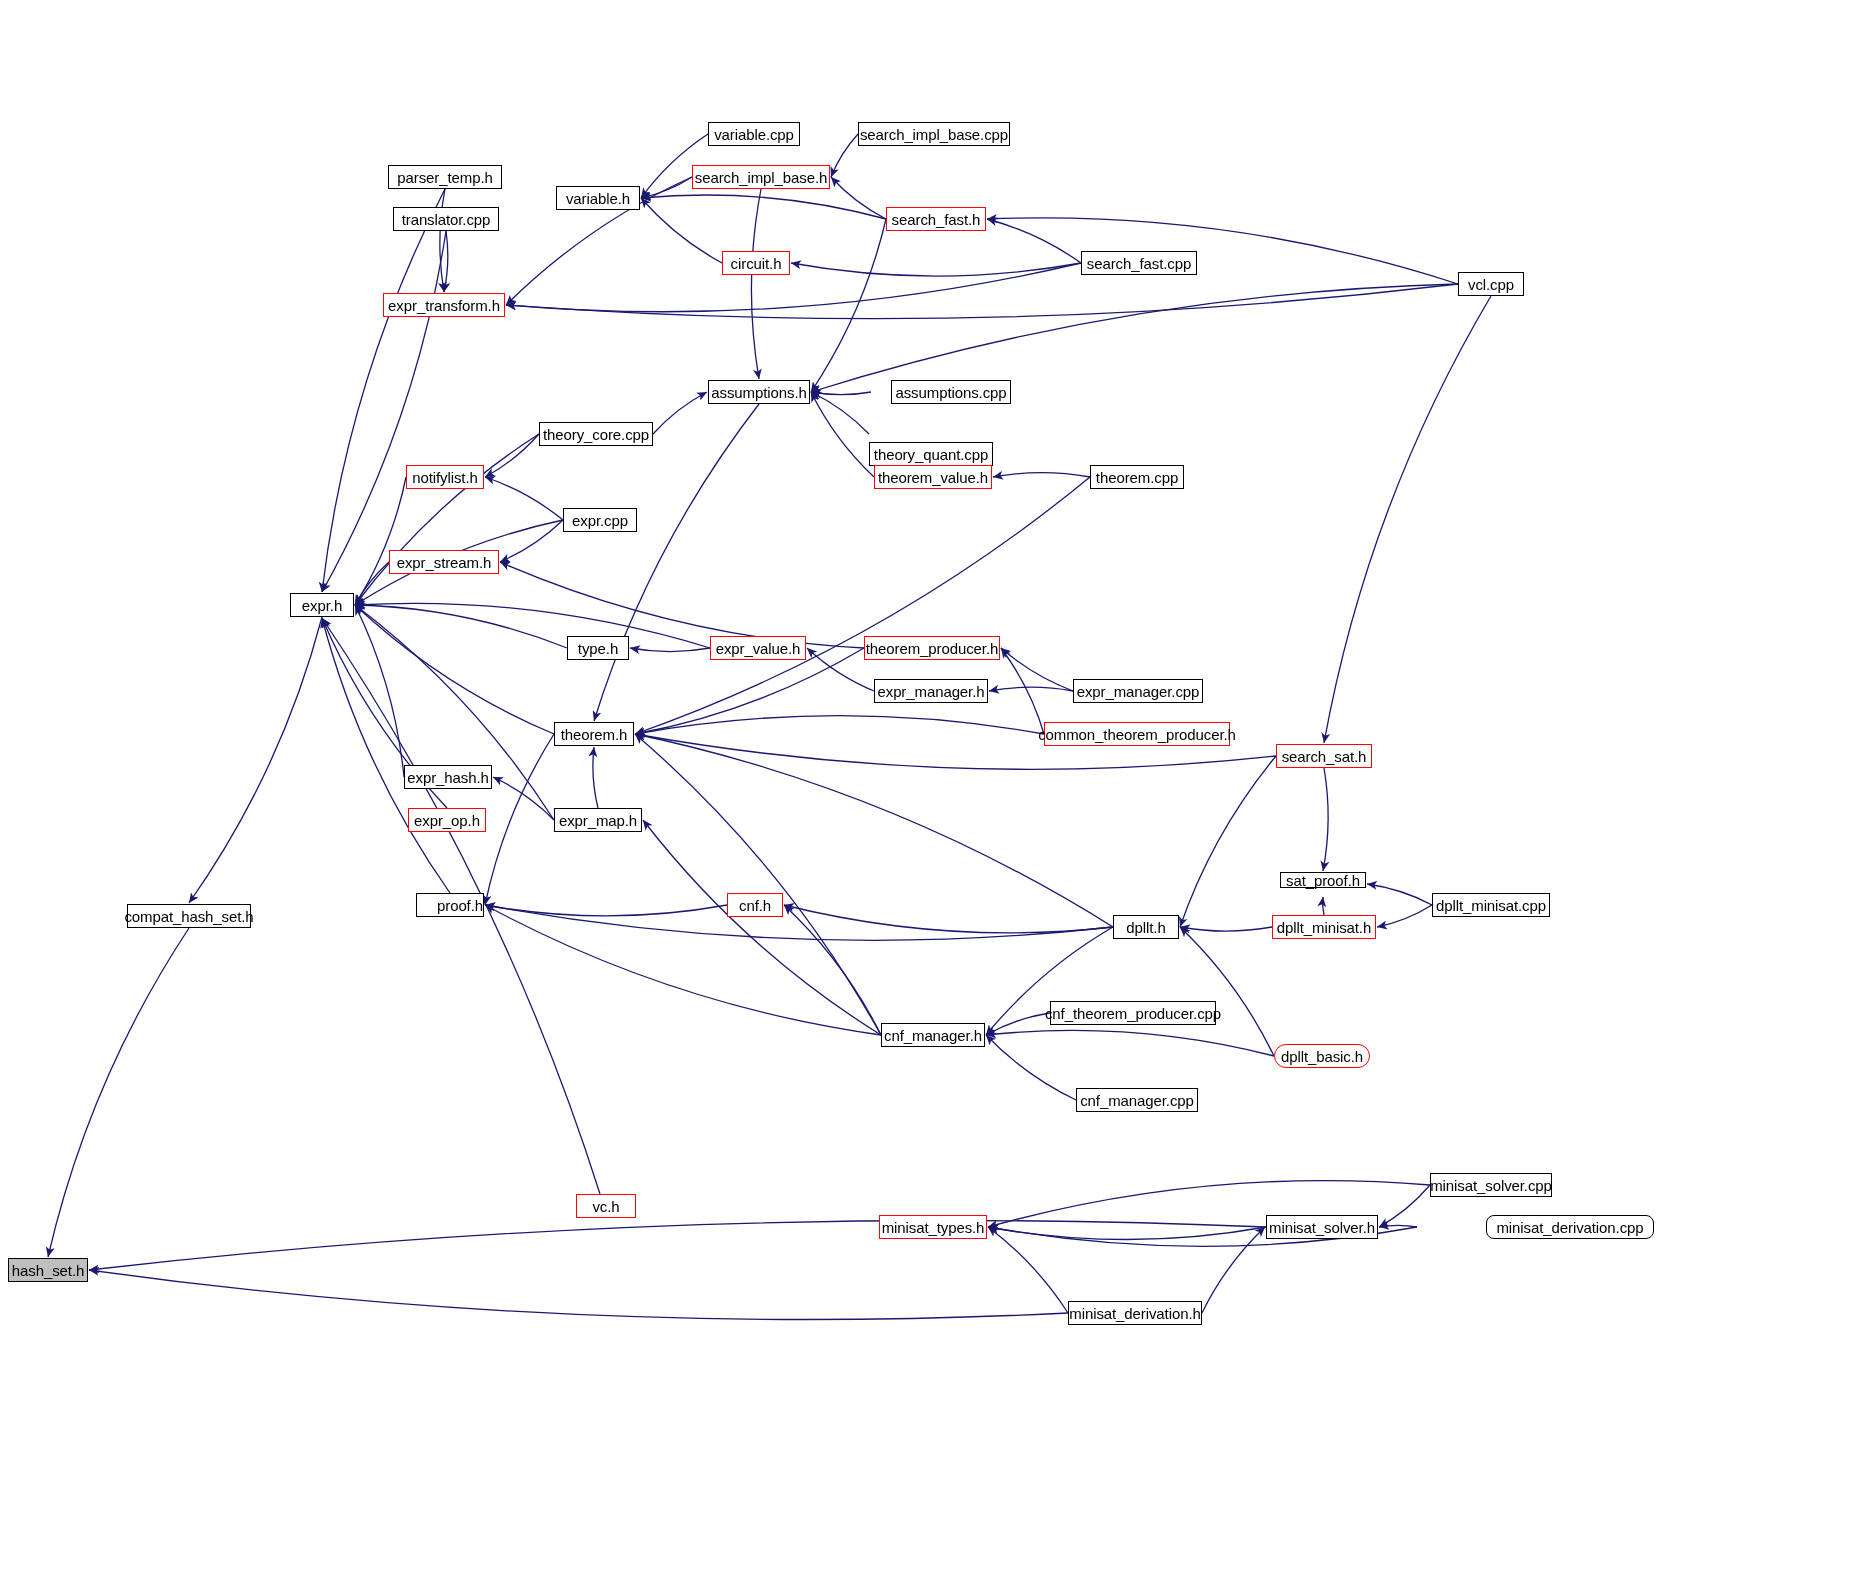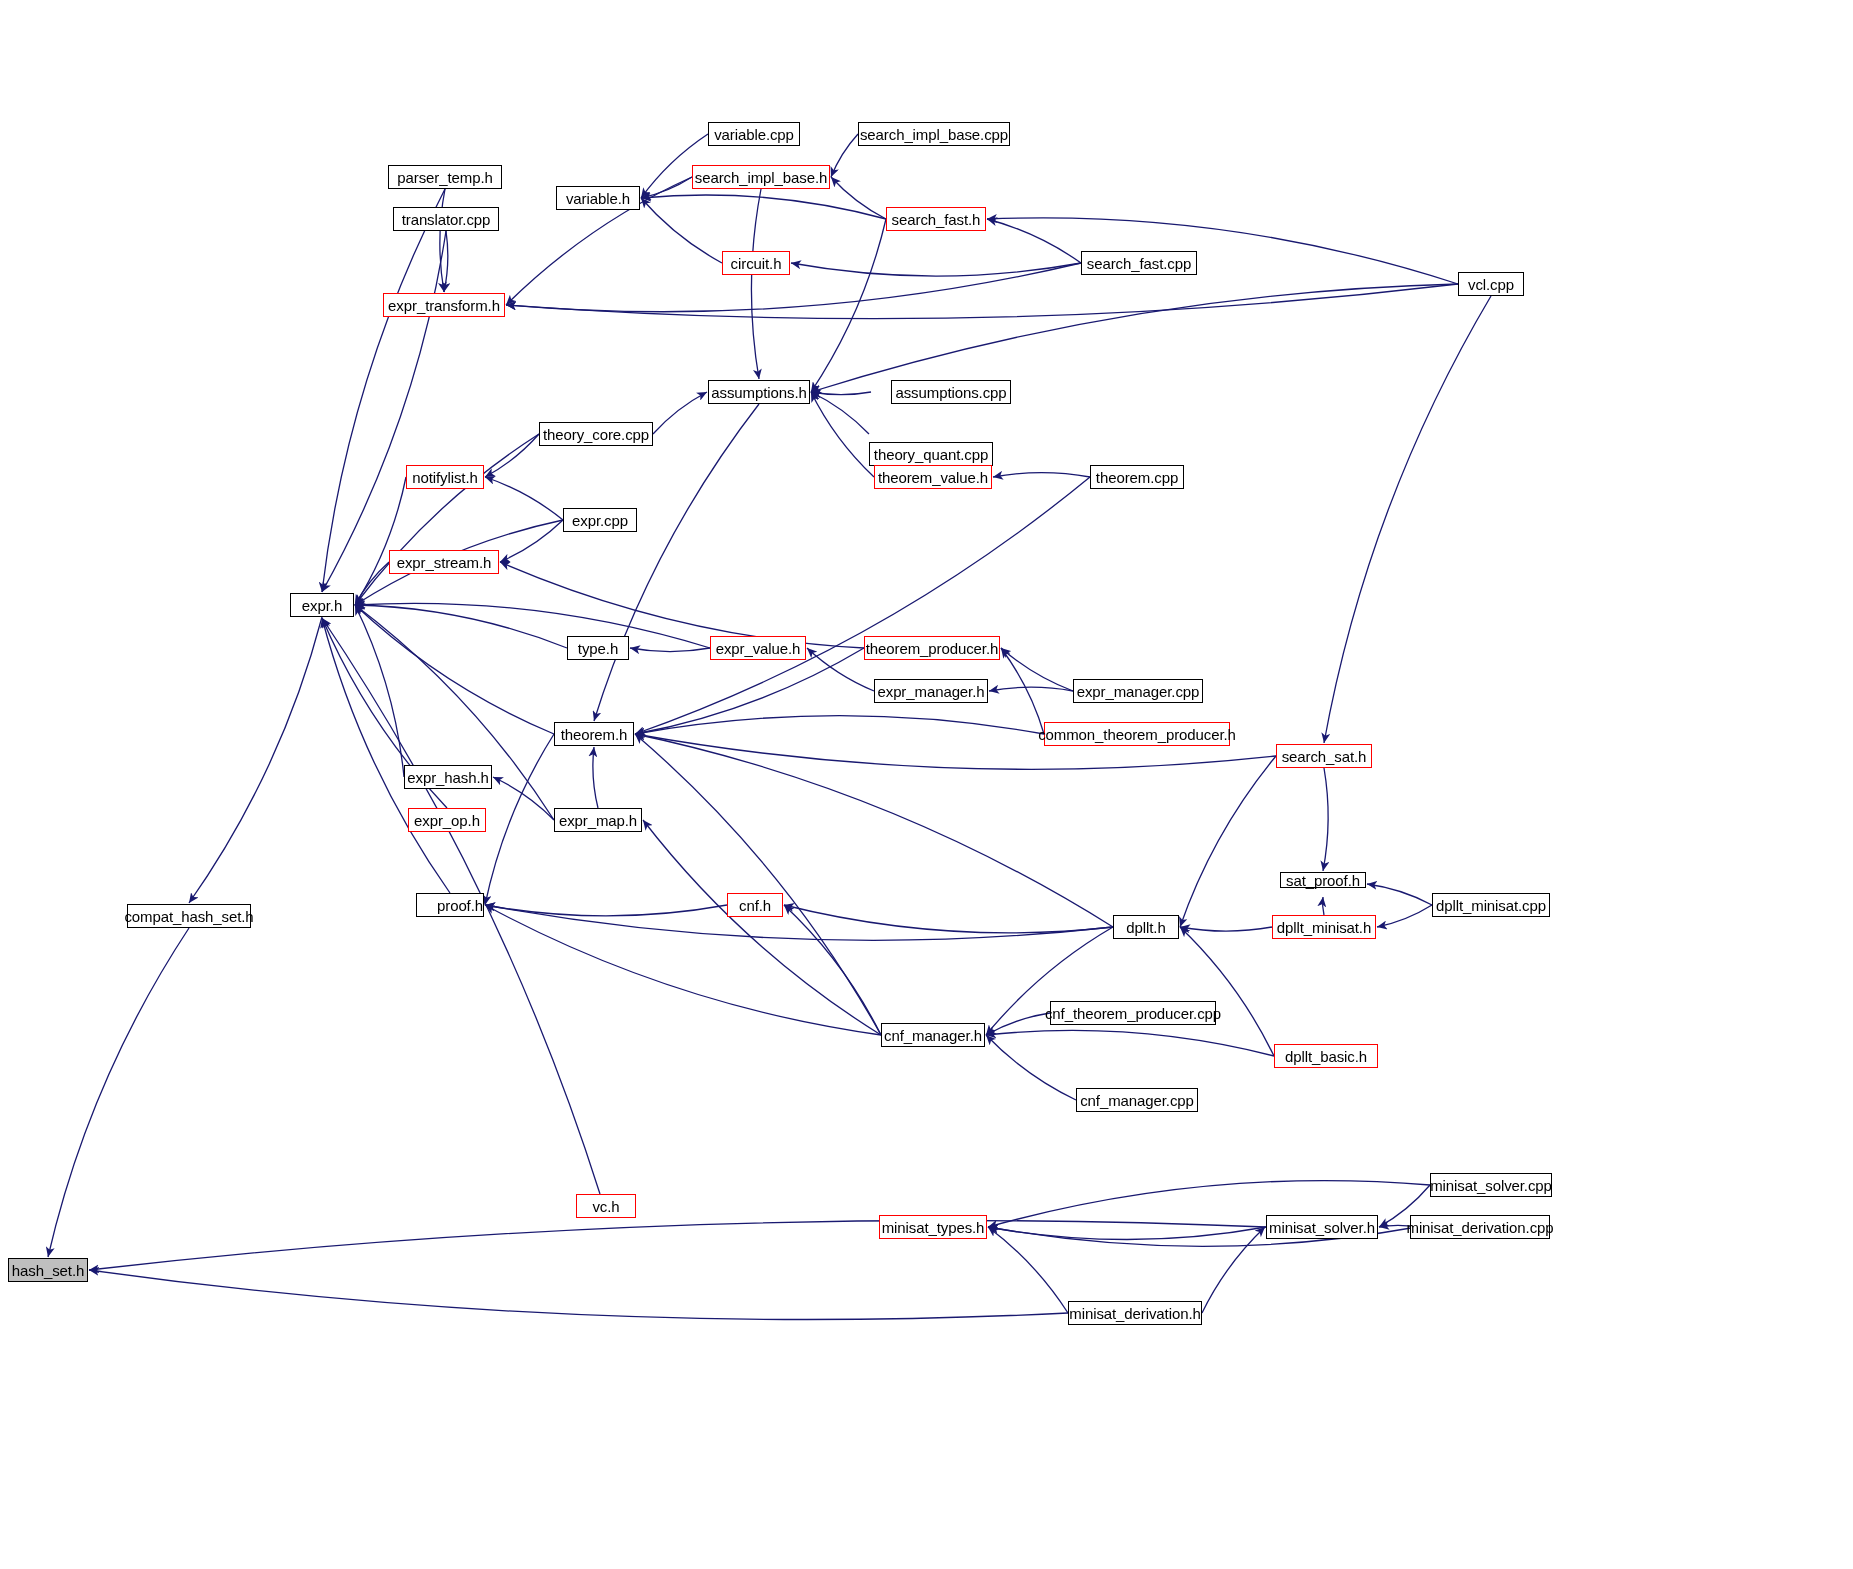--- a/index.html
+++ b/index.html
@@ -261,39 +261,39 @@
       </div>
       <div class="node" style="left: 1432px; top: 893px; width: 118px; height: 24px;">
         <span>dpllt_minisat.cpp</span>
       </div>
       <div class="node" style="left: 1050px; top: 1001px; width: 166px; height: 24px;">
         <span>cnf_theorem_producer.cpp</span>
       </div>
       <div class="node" style="left: 881px; top: 1023px; width: 104px; height: 24px;">
         <span>cnf_manager.h</span>
       </div>
-      <div class="node red" style="left: 1274px; top: 1044px; width: 104px; height: 24px;">
+      <div class="node red" style="left: 1274px; top: 1044px; width: 96px; height: 24px; border-radius: 12px;">
         <span>dpllt_basic.h</span>
       </div>
       <div class="node" style="left: 1076px; top: 1088px; width: 122px; height: 24px;">
         <span>cnf_manager.cpp</span>
       </div>
       <div class="node" style="left: 1430px; top: 1173px; width: 122px; height: 24px;">
         <span>minisat_solver.cpp</span>
       </div>
       <div class="node red" style="left: 576px; top: 1194px; width: 60px; height: 24px;">
         <span>vc.h</span>
       </div>
       <div class="node red" style="left: 879px; top: 1215px; width: 108px; height: 24px;">
         <span>minisat_types.h</span>
       </div>
       <div class="node" style="left: 1266px; top: 1215px; width: 112px; height: 24px;">
         <span>minisat_solver.h</span>
       </div>
-      <div class="node" style="left: 1410px; top: 1215px; width: 140px; height: 24px;">
+      <div class="node" style="left: 1486px; top: 1215px; width: 168px; height: 24px; border-radius: 8px;">
         <span>minisat_derivation.cpp</span>
       </div>
       <div class="node filled" style="left: 8px; top: 1258px; width: 80px; height: 24px;">
         <span>hash_set.h</span>
       </div>
       <div class="node" style="left: 1068px; top: 1301px; width: 134px; height: 24px;">
         <span>minisat_derivation.h</span>
       </div>
     </div>
 

